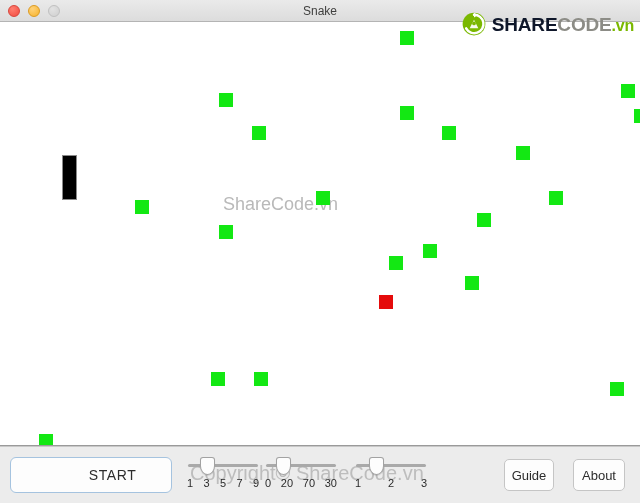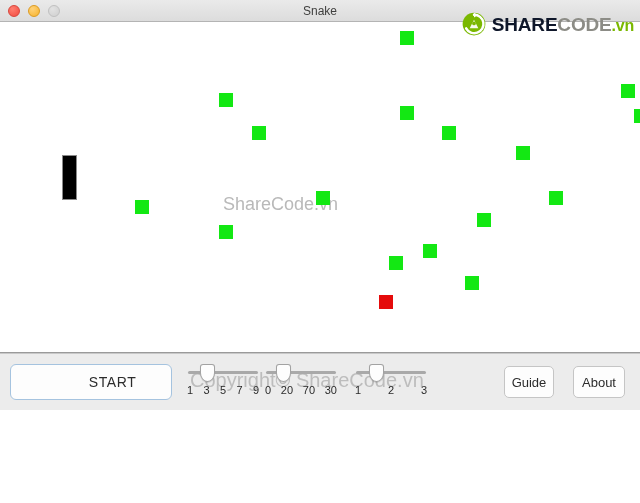--- a/index.html
+++ b/index.html
@@ -4,21 +4,21 @@
 <style>
   * { box-sizing: border-box; margin: 0; padding: 0; }
   html, body {
     width: 640px; height: 503px;
     overflow: hidden;
     font-family: "Liberation Sans", sans-serif;
     background: #ffffff;
   }
   #app {
     position: relative;
-    width: 640px; height: 410px;
+    width: 640px; height: 503px;
     background: #ffffff;
     display: flex;
     flex-direction: column;
   }
 
   
   #titlebar {
     position: relative;
     height: 22px;
     flex: 0 0 22px;

